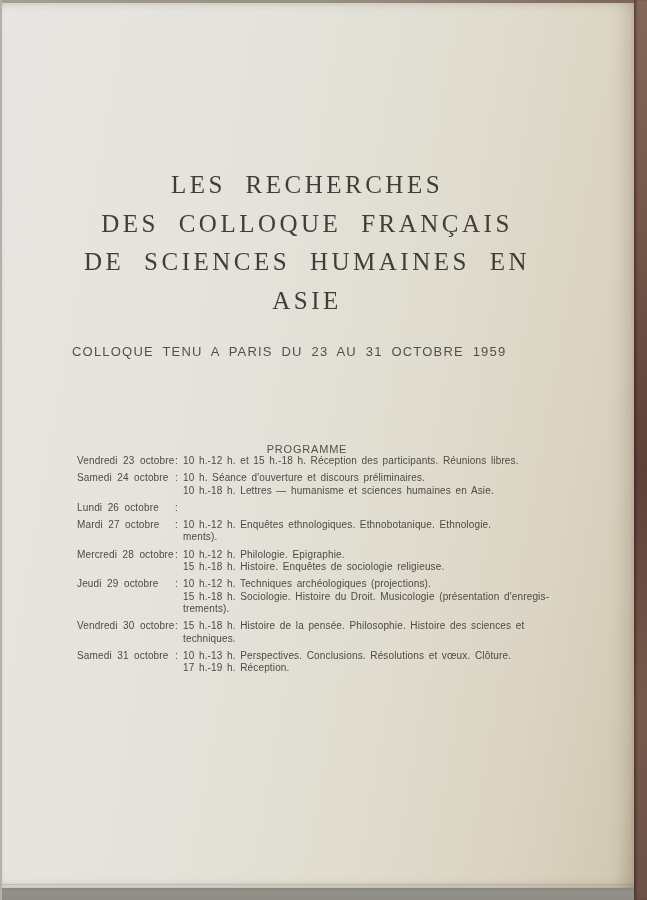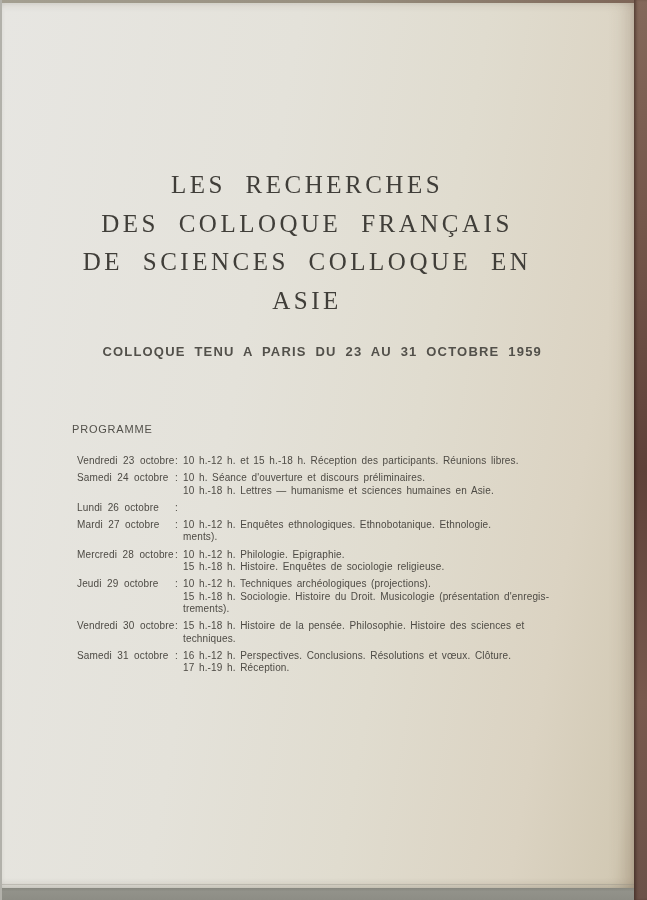--- a/index.html
+++ b/index.html
@@ -49,27 +49,27 @@
   .title-block{
     position:absolute;left:70px;top:163px;width:470px;
     text-align:center;
     font-family:"Liberation Serif", serif;
     font-size:25px;line-height:38.5px;
     letter-spacing:3.5px;word-spacing:10px;
     color:#403e39;
   }
   .subtitle{
     position:absolute;left:70px;top:341px;width:470px;
-    text-align:right;
+    text-align:left;
     font-size:13px;letter-spacing:1.2px;word-spacing:4px;
     color:#52504a;
-    font-weight:bold;
   }
   .section-heading{
-    position:absolute;left:70px;top:420px;width:470px;
+    position:absolute;left:70px;top:440px;width:470px;
+    text-align:center;
     font-size:11px;letter-spacing:0.8px;word-spacing:2px;
     color:#52504a;
   }
   .program{
     position:absolute;left:75px;top:452px;width:490px;
     font-size:10px;color:#4d4a44;
   }
   .entry{display:flex;align-items:flex-start;margin-bottom:5px;}
   .entry-date{
     flex:0 0 93px;width:93px;white-space:nowrap;
@@ -89,21 +89,21 @@
   <div class="edge-top"></div>
   <div class="edge-bottom"></div>
   <div class="edge-right"></div>
   <div class="edge-left"></div>
 
   <div class="page">
 
     <div class="title-block">
       <div>LES RECHERCHES</div>
       <div>DES COLLOQUE FRANÇAIS</div>
-      <div>DE SCIENCES COLLOQUE EN ASIE</div>
+      <div>DE SCIENCES HUMAINES EN ASIE</div>
     </div>
 
     <div class="subtitle">COLLOQUE TENU A PARIS DU 23 AU 31 OCTOBRE 1959</div>
 
     <div class="section-heading">PROGRAMME</div>
 
     <div class="program">
 
       <div class="entry">
         <div class="entry-date">Vendredi 23 octobre</div>
@@ -161,20 +161,20 @@
         <div class="entry-desc">
           <div class="line">15 h.-18 h. Histoire de la pensée. Philosophie. Histoire des sciences et</div>
           <div class="line">techniques.</div>
         </div>
       </div>
 
       <div class="entry">
         <div class="entry-date">Samedi 31 octobre</div>
         <div class="entry-colon">:</div>
         <div class="entry-desc">
-          <div class="line">16 h.-12 h. Perspectives. Conclusions. Résolutions et vœux. Clôture.</div>
+          <div class="line">10 h.-13 h. Perspectives. Conclusions. Résolutions et vœux. Clôture.</div>
           <div class="line">17 h.-19 h. Réception.</div>
         </div>
       </div>
 
     </div>
   </div>
 </div>
 
 </body></html>

